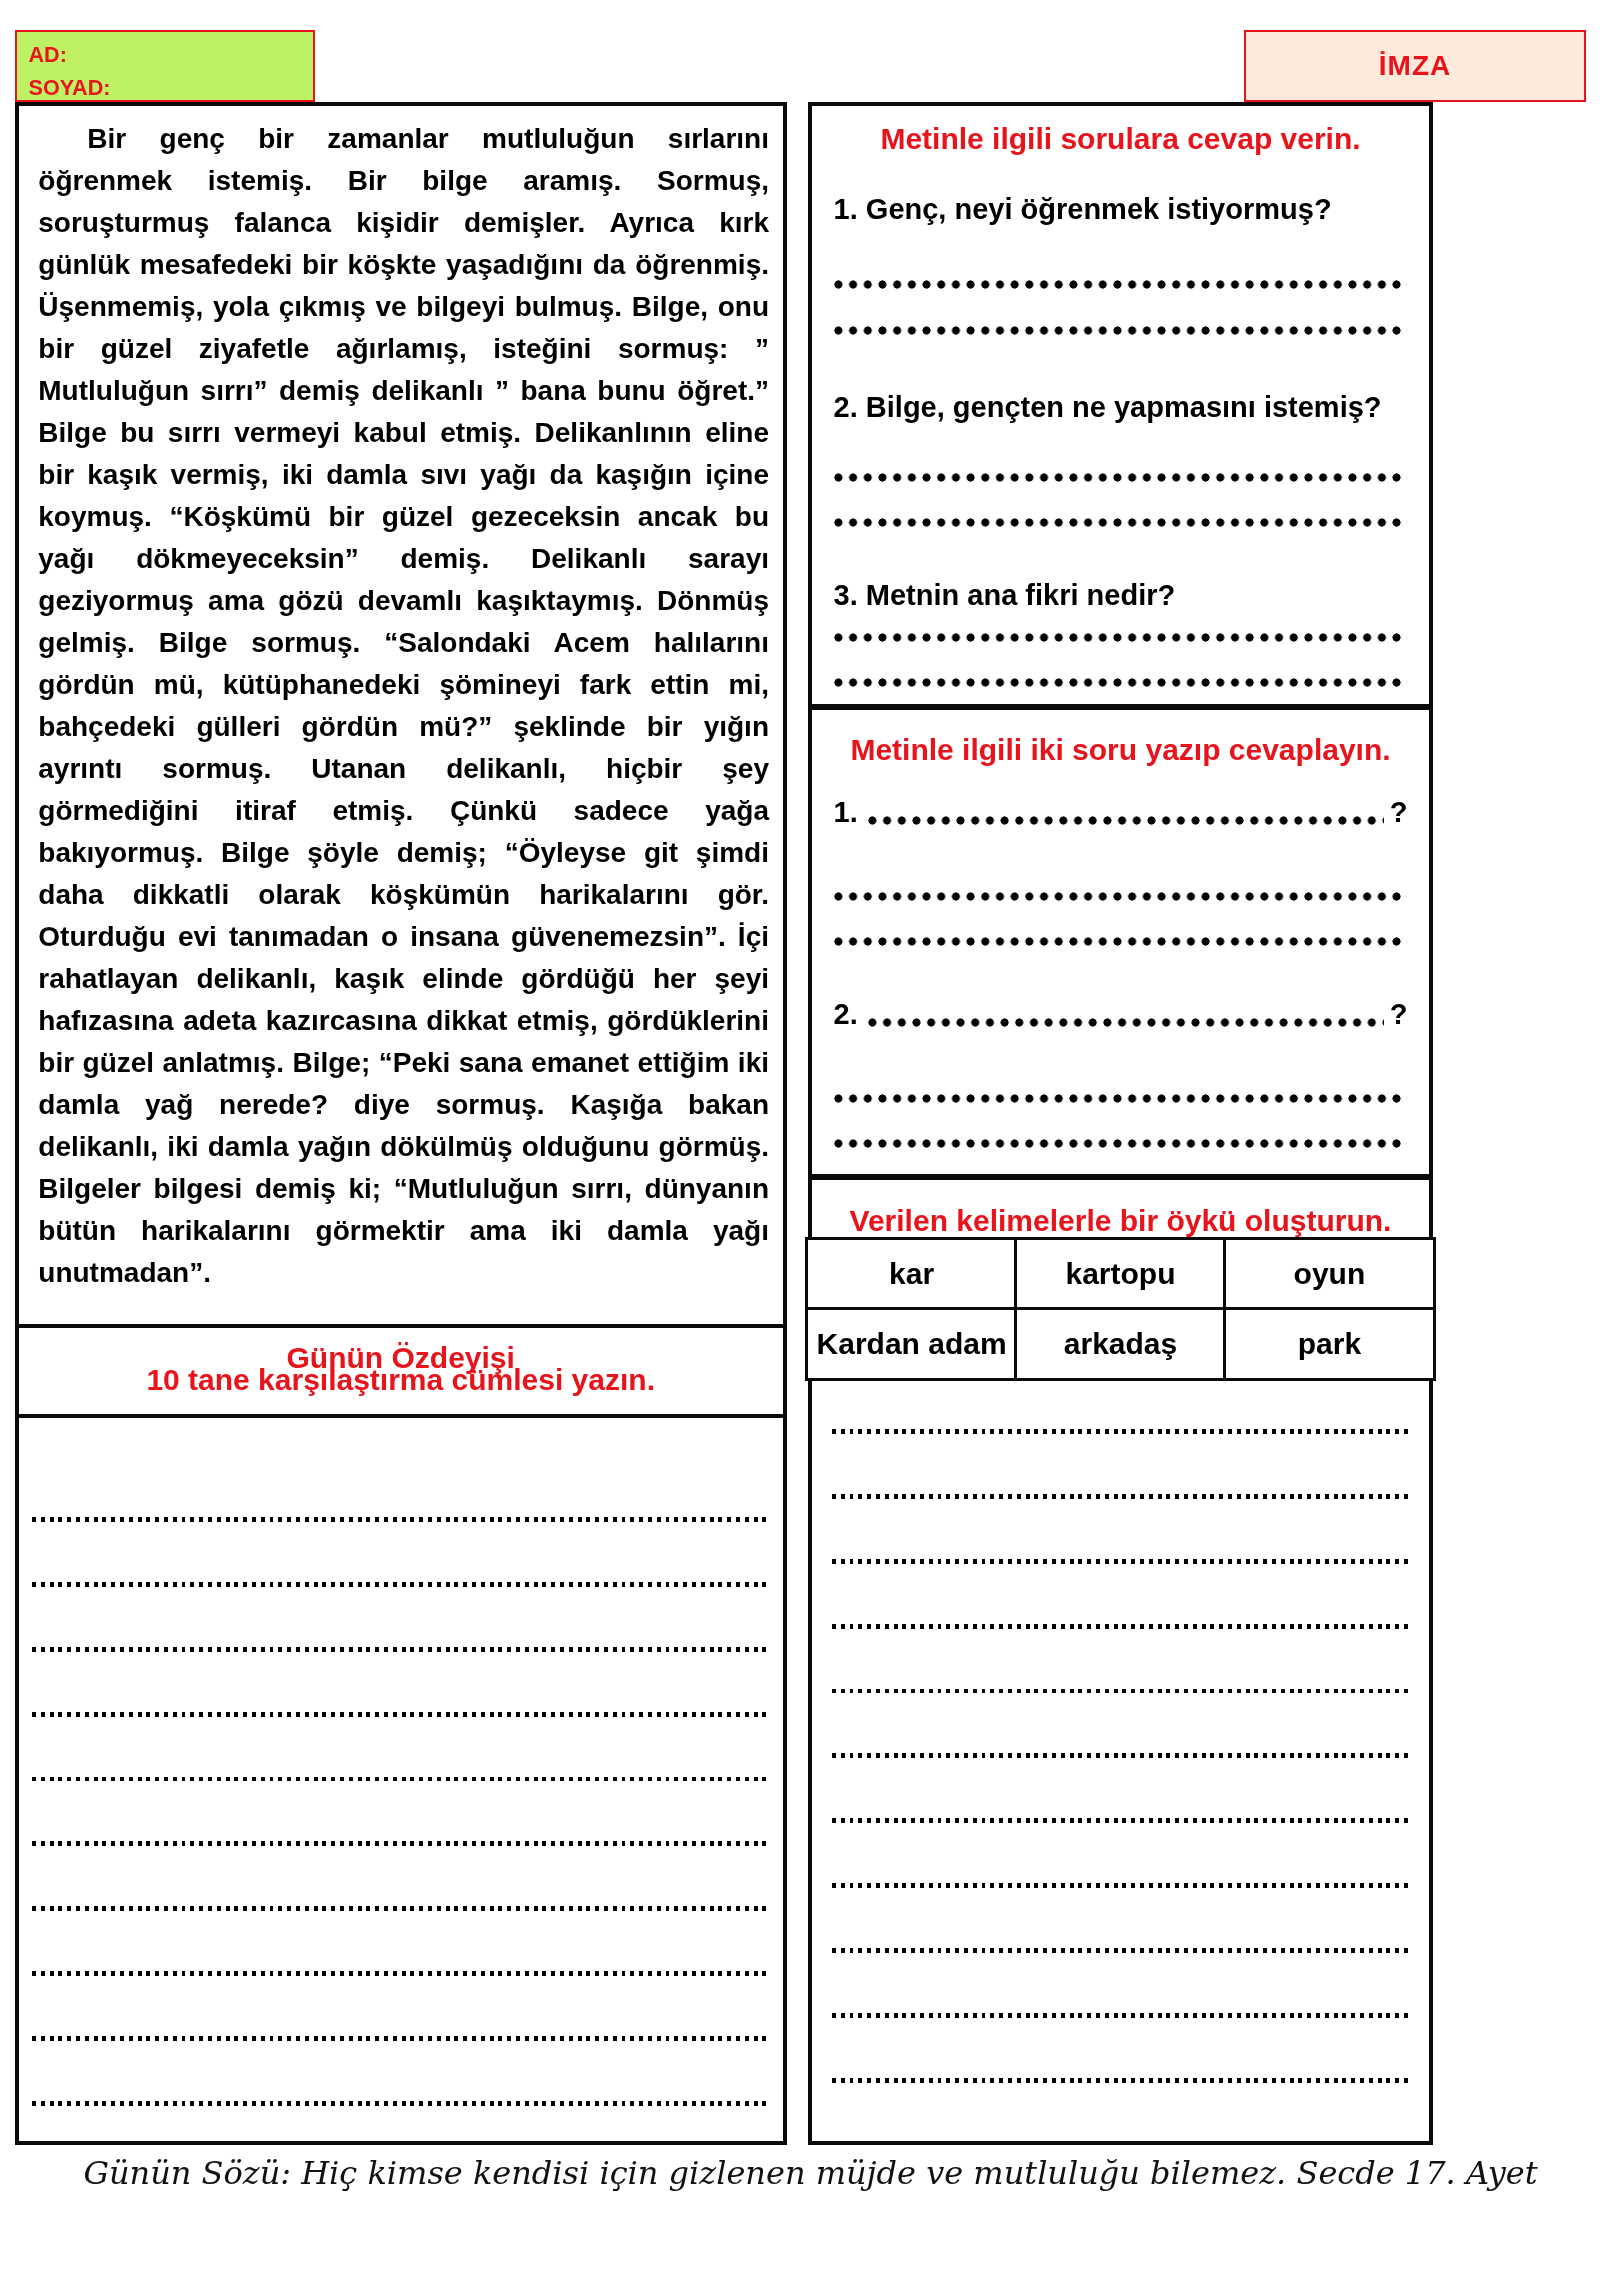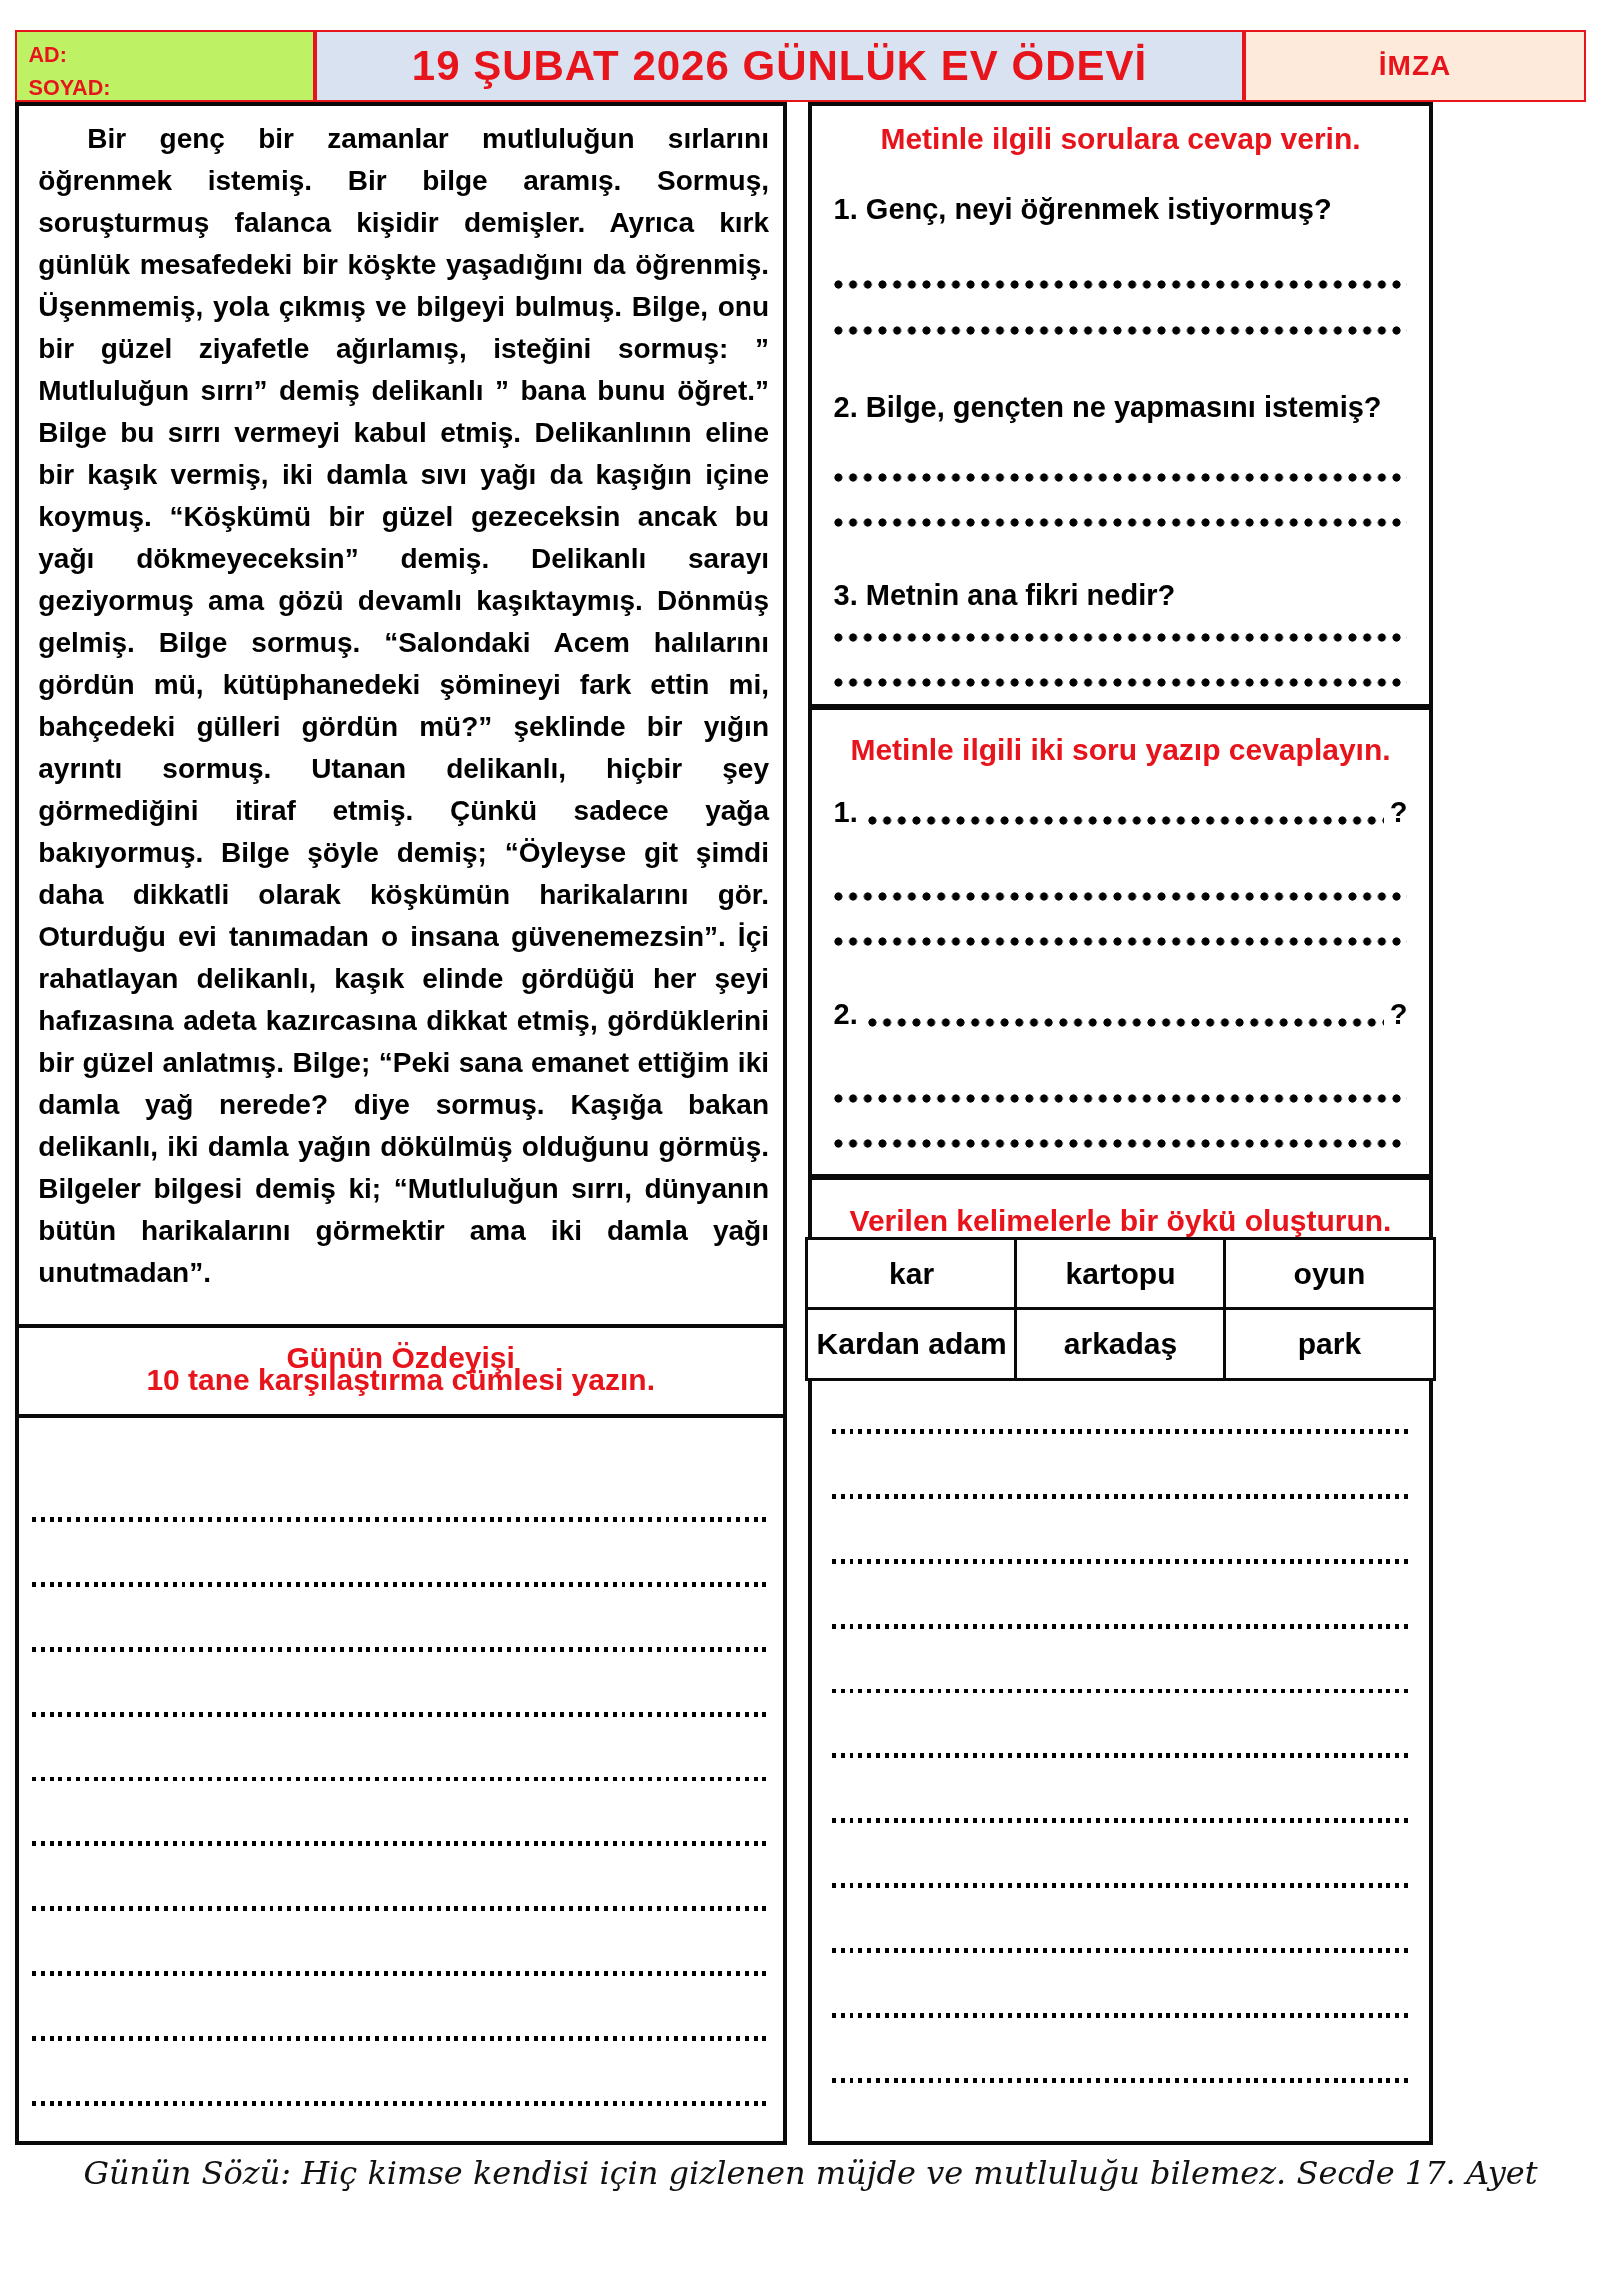--- a/index.html
+++ b/index.html
@@ -60,23 +60,20 @@
                   font-size:32px; color:#111; }
 </style>
 </head>
 <body>
 
 <div class="page">
 
   <div class="hdr-box name-box">
     <div class="lbl lbl-ad">AD:</div>
     <div class="lbl lbl-soyad">SOYAD:</div>
-  </div>
-  <div class="hdr-box title-box">
-    <div class="ttl">19 ŞUBAT 2026 GÜNLÜK EV ÖDEVİ</div>
   </div>
   <div class="hdr-box imza-box">
     <div class="lbl">İMZA</div>
   </div>
 
   <div class="panel left-panel">
     <div class="story">Bir genç bir zamanlar mutluluğun sırlarını öğrenmek istemiş. Bir bilge aramış. Sormuş, soruşturmuş falanca kişidir demişler. Ayrıca kırk günlük mesafedeki bir köşkte yaşadığını da öğrenmiş. Üşenmemiş, yola çıkmış ve bilgeyi bulmuş. Bilge, onu bir güzel ziyafetle ağırlamış, isteğini sormuş: ” Mutluluğun sırrı” demiş delikanlı ” bana bunu öğret.” Bilge bu sırrı vermeyi kabul etmiş. Delikanlının eline bir kaşık vermiş, iki damla sıvı yağı da kaşığın içine koymuş. “Köşkümü bir güzel gezeceksin ancak bu yağı dökmeyeceksin” demiş. Delikanlı sarayı geziyormuş ama gözü devamlı kaşıktaymış. Dönmüş gelmiş. Bilge sormuş. “Salondaki Acem halılarını gördün mü, kütüphanedeki şömineyi fark ettin mi, bahçedeki gülleri gördün mü?” şeklinde bir yığın ayrıntı sormuş. Utanan delikanlı, hiçbir şey görmediğini itiraf etmiş. Çünkü sadece yağa bakıyormuş. Bilge şöyle demiş; “Öyleyse git şimdi daha dikkatli olarak köşkümün harikalarını gör. Oturduğu evi tanımadan o insana güvenemezsin”. İçi rahatlayan delikanlı, kaşık elinde gördüğü her şeyi hafızasına adeta kazırcasına dikkat etmiş, gördüklerini bir güzel anlatmış. Bilge; “Peki sana emanet ettiğim iki damla yağ nerede? diye sormuş. Kaşığa bakan delikanlı, iki damla yağın dökülmüş olduğunu görmüş. Bilgeler bilgesi demiş ki; “Mutluluğun sırrı, dünyanın bütün harikalarını görmektir ama iki damla yağı unutmadan”.</div>
 
     <div class="hdivider" style="top:1218px;"></div>
     <div class="red-heading" style="top:1235px;">Günün Özdeyişi</div>

